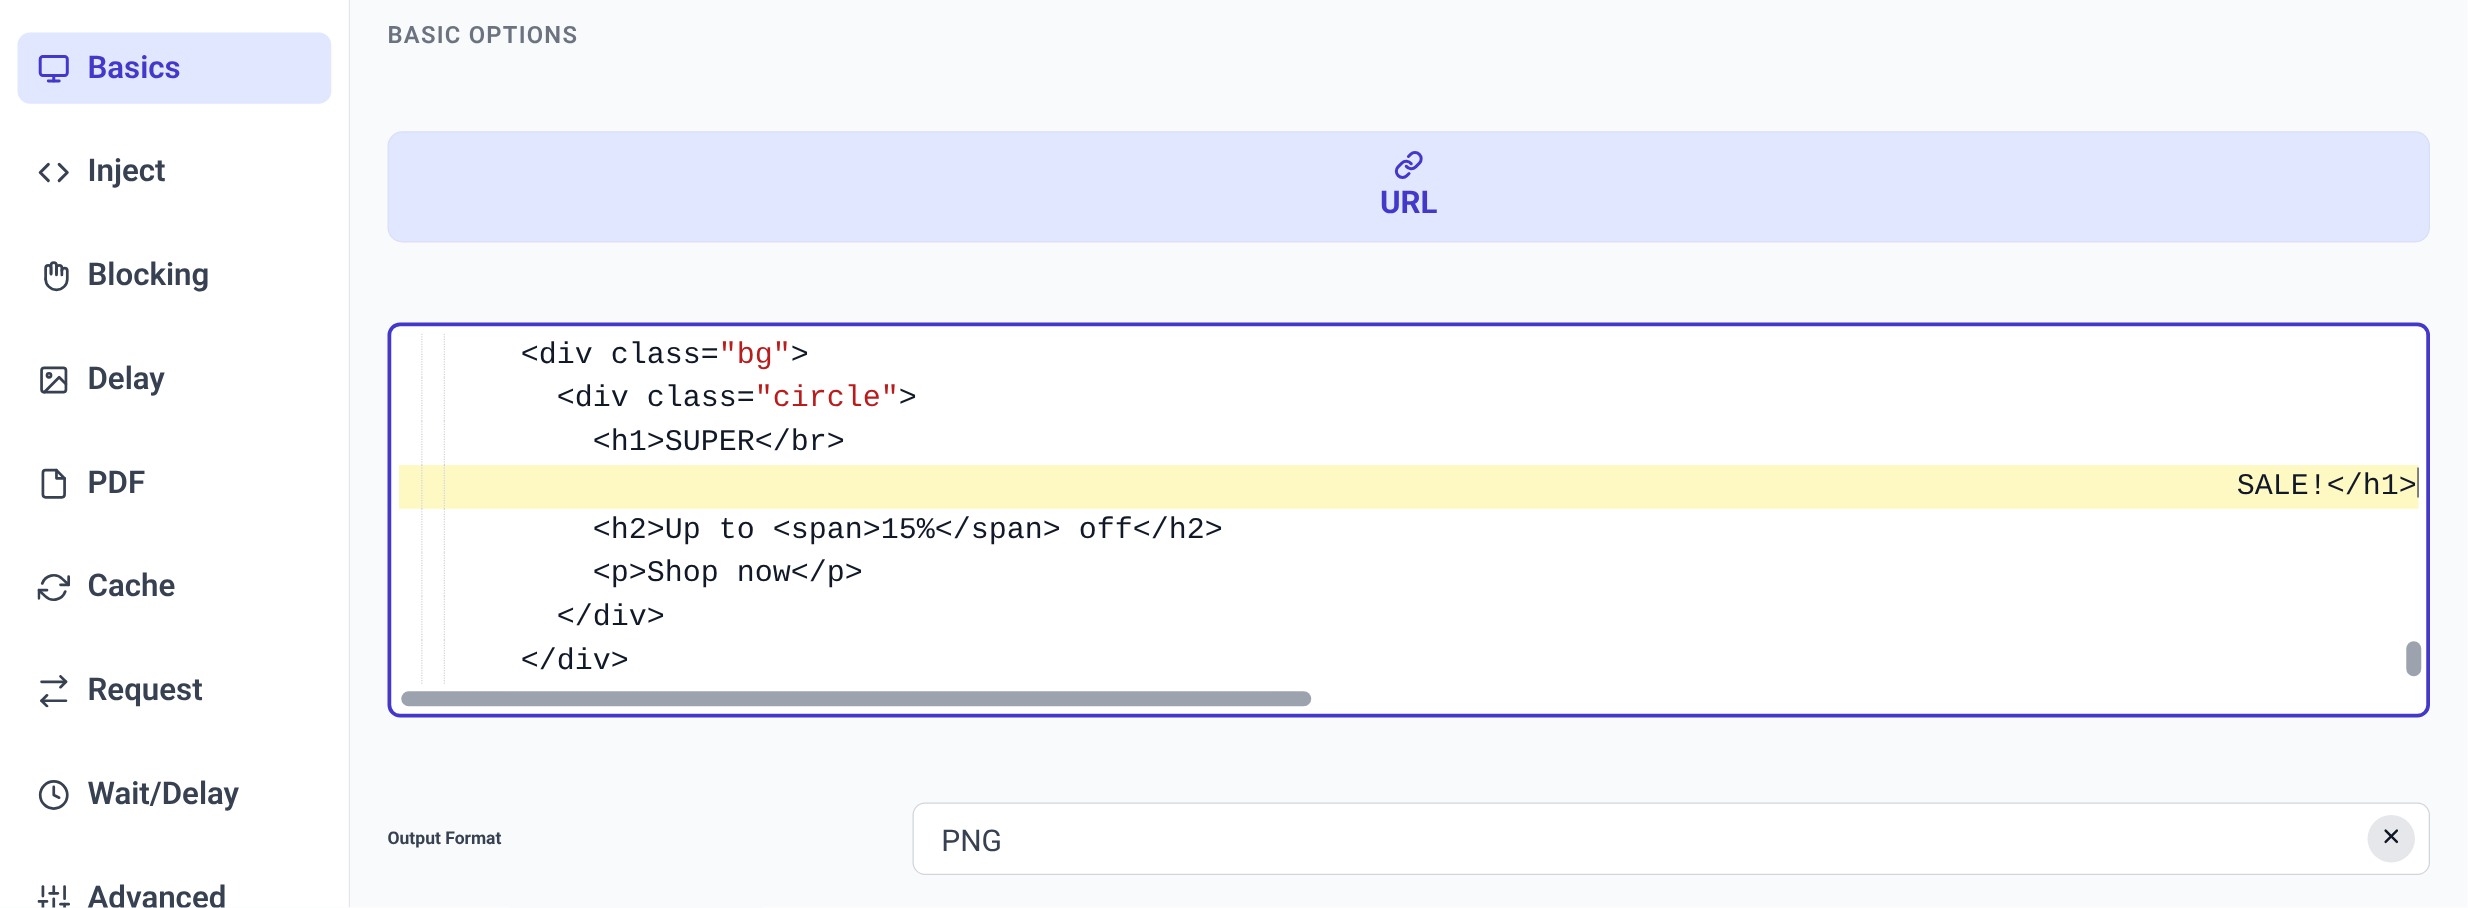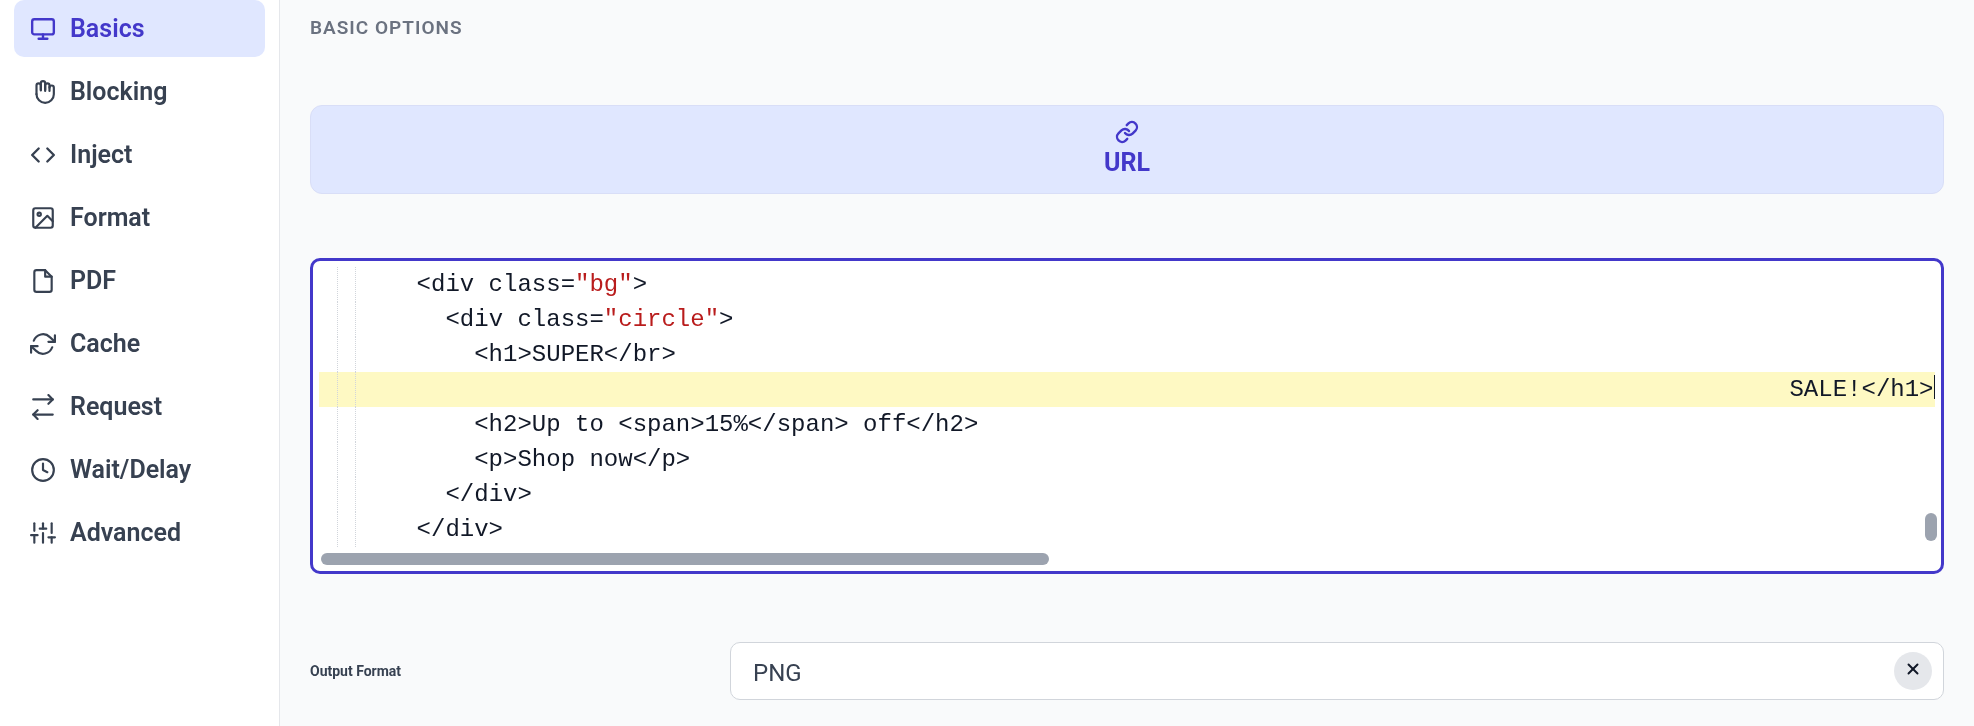--- a/index.html
+++ b/index.html
@@ -24,20 +24,21 @@
   display: flex;
   align-items: center;
   gap: 14px;
   padding: 14px 16px;
   border-radius: 10px;
   font-size: 25px;
   font-weight: 600;
   color: #374151;
   cursor: pointer;
   margin-bottom: 6px;
+  margin-top: 26px;
 }
 .sidebar-item.active {
   background: #e0e7ff;
   color: #4338ca;
 }
 .sidebar-item .icon {
   width: 26px;
   height: 26px;
   display: flex;
   align-items: center;
@@ -232,49 +233,49 @@
           <rect x="2" y="3" width="20" height="14" rx="2"></rect>
           <line x1="8" y1="21" x2="16" y2="21"></line>
           <line x1="12" y1="17" x2="12" y2="21"></line>
         </svg>
     </span>
     <span>Basics</span>
   </div>
 
   <div class="sidebar-item">
     <span class="icon">
+      <svg viewBox="0 0 24 24" fill="none" stroke="currentColor" stroke-width="2.2" stroke-linecap="round" stroke-linejoin="round">
+          <polyline points="16 18 22 12 16 6"></polyline>
+          <polyline points="8 6 2 12 8 18"></polyline>
+        </svg>
+    </span>
+    <span>Inject</span>
+  </div>
+
+  <div class="sidebar-item">
+    <span class="icon">
       <svg viewBox="0 0 24 24" fill="none" stroke="currentColor" stroke-width="2" stroke-linecap="round" stroke-linejoin="round">
           <path d="M18 11V6a2 2 0 0 0-4 0v5"></path>
           <path d="M14 10V4a2 2 0 0 0-4 0v6"></path>
           <path d="M10 10.5V6a2 2 0 0 0-4 0v8"></path>
           <path d="M18 8a2 2 0 1 1 4 0v6a8 8 0 0 1-16 0"></path>
         </svg>
     </span>
     <span>Blocking</span>
   </div>
 
   <div class="sidebar-item">
     <span class="icon">
-      <svg viewBox="0 0 24 24" fill="none" stroke="currentColor" stroke-width="2.2" stroke-linecap="round" stroke-linejoin="round">
-          <polyline points="16 18 22 12 16 6"></polyline>
-          <polyline points="8 6 2 12 8 18"></polyline>
-        </svg>
-    </span>
-    <span>Inject</span>
-  </div>
-
-  <div class="sidebar-item">
-    <span class="icon">
       <svg viewBox="0 0 24 24" fill="none" stroke="currentColor" stroke-width="2" stroke-linecap="round" stroke-linejoin="round">
           <rect x="3" y="3" width="18" height="18" rx="2"></rect>
           <circle cx="8.5" cy="8.5" r="1.5"></circle>
           <polyline points="21 15 16 10 5 21"></polyline>
         </svg>
     </span>
-    <span>Format</span>
+    <span>Delay</span>
   </div>
 
   <div class="sidebar-item">
     <span class="icon">
       <svg viewBox="0 0 24 24" fill="none" stroke="currentColor" stroke-width="2" stroke-linecap="round" stroke-linejoin="round">
           <path d="M14 2H6a2 2 0 0 0-2 2v16a2 2 0 0 0 2 2h12a2 2 0 0 0 2-2V8z"></path>
           <polyline points="14 2 14 8 20 8"></polyline>
         </svg>
     </span>
     <span>PDF</span>

